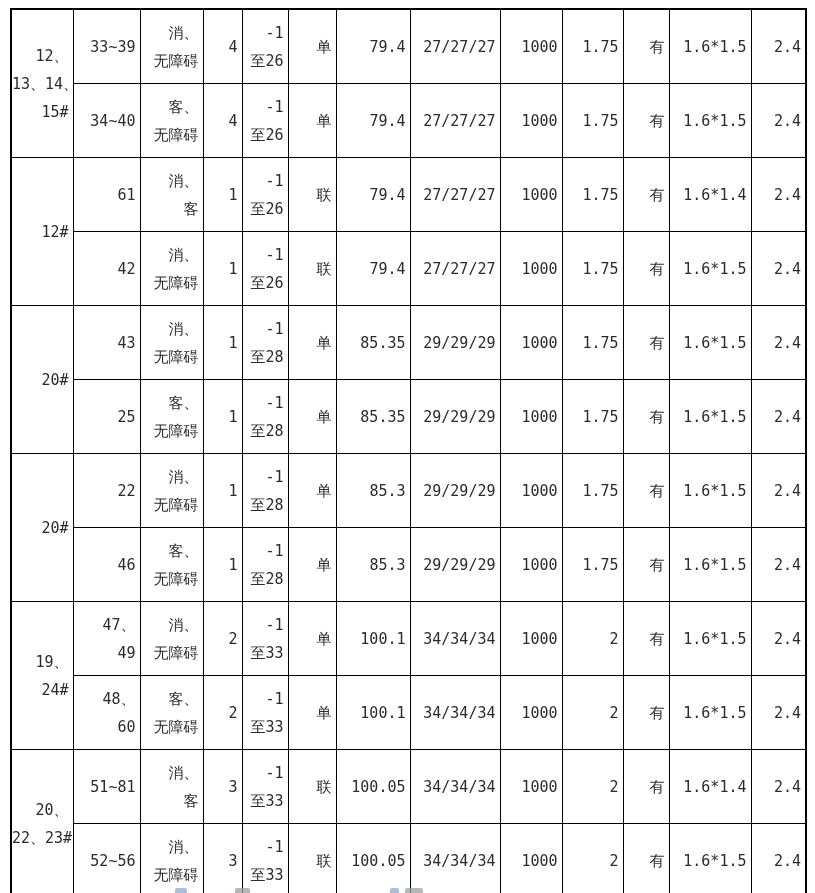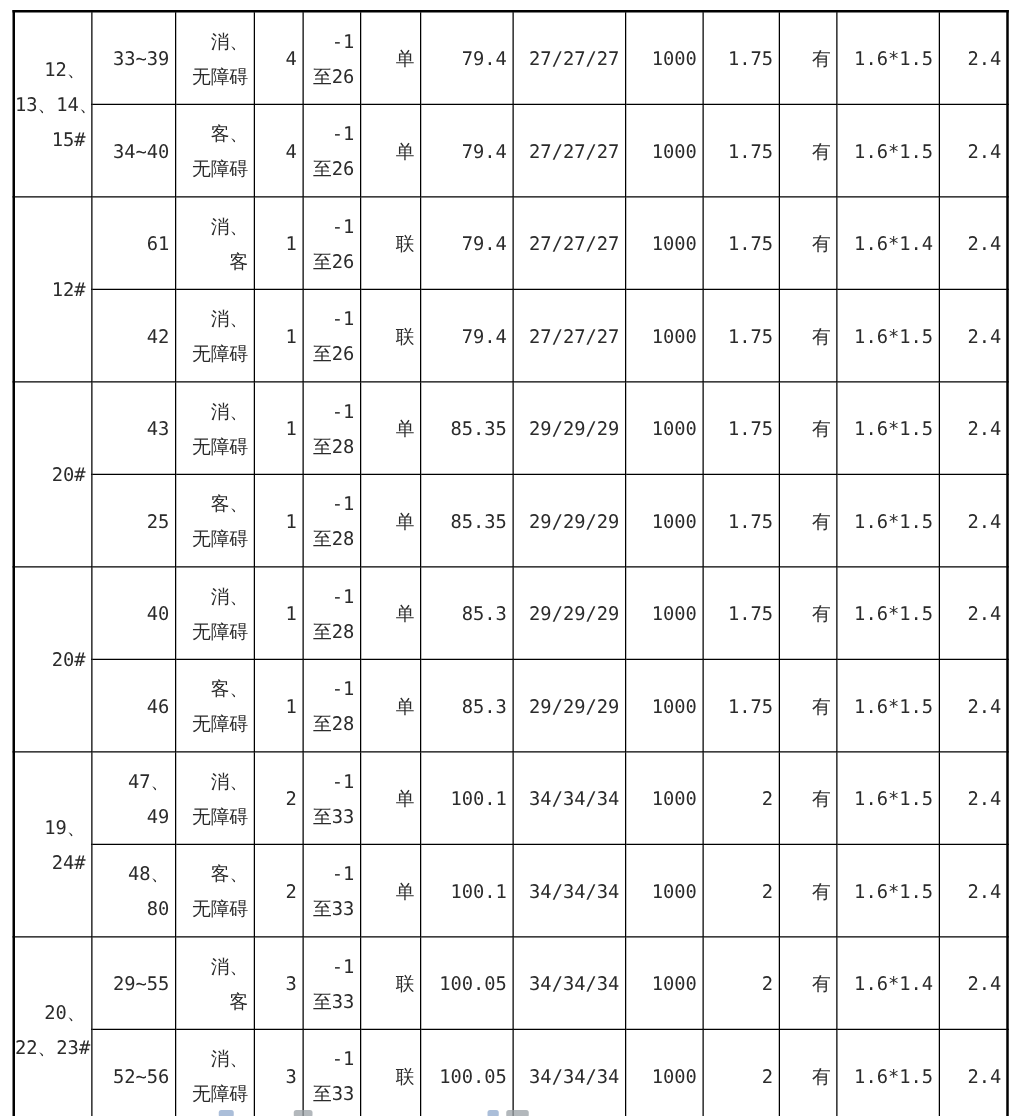--- a/index.html
+++ b/index.html
@@ -163,21 +163,21 @@
         <td class="c-num">29/29/29</td>
         <td class="c-num">1000</td>
         <td class="c-num">1.75</td>
         <td class="c-num">有</td>
         <td class="c-num">1.6*1.5</td>
         <td class="c-num">2.4</td>
       </tr>
 
       <tr>
         <td class="bld" rowspan="2">20#</td>
-        <td class="c-elev">40</td>
+        <td class="c-elev">22</td>
         <td>消、
 无障碍</td>
         <td class="c-cnt">1</td>
         <td>-1
 至28</td>
         <td class="c-mode">单</td>
         <td class="c-num">85.3</td>
         <td class="c-num">29/29/29</td>
         <td class="c-num">1000</td>
         <td class="c-num">1.75</td>
@@ -216,40 +216,40 @@
         <td class="c-num">100.1</td>
         <td class="c-num">34/34/34</td>
         <td class="c-num">1000</td>
         <td class="c-num">2</td>
         <td class="c-num">有</td>
         <td class="c-num">1.6*1.5</td>
         <td class="c-num">2.4</td>
       </tr>
       <tr>
         <td class="c-elev">48、
-80</td>
+60</td>
         <td>客、
 无障碍</td>
         <td class="c-cnt">2</td>
         <td>-1
 至33</td>
         <td class="c-mode">单</td>
         <td class="c-num">100.1</td>
         <td class="c-num">34/34/34</td>
         <td class="c-num">1000</td>
         <td class="c-num">2</td>
         <td class="c-num">有</td>
         <td class="c-num">1.6*1.5</td>
         <td class="c-num">2.4</td>
       </tr>
 
       <tr>
         <td class="bld" rowspan="2">20、
 22、23#</td>
-        <td class="c-elev">29~55</td>
+        <td class="c-elev">51~81</td>
         <td>消、
 客</td>
         <td class="c-cnt">3</td>
         <td>-1
 至33</td>
         <td class="c-mode">联</td>
         <td class="c-num">100.05</td>
         <td class="c-num">34/34/34</td>
         <td class="c-num">1000</td>
         <td class="c-num">2</td>

